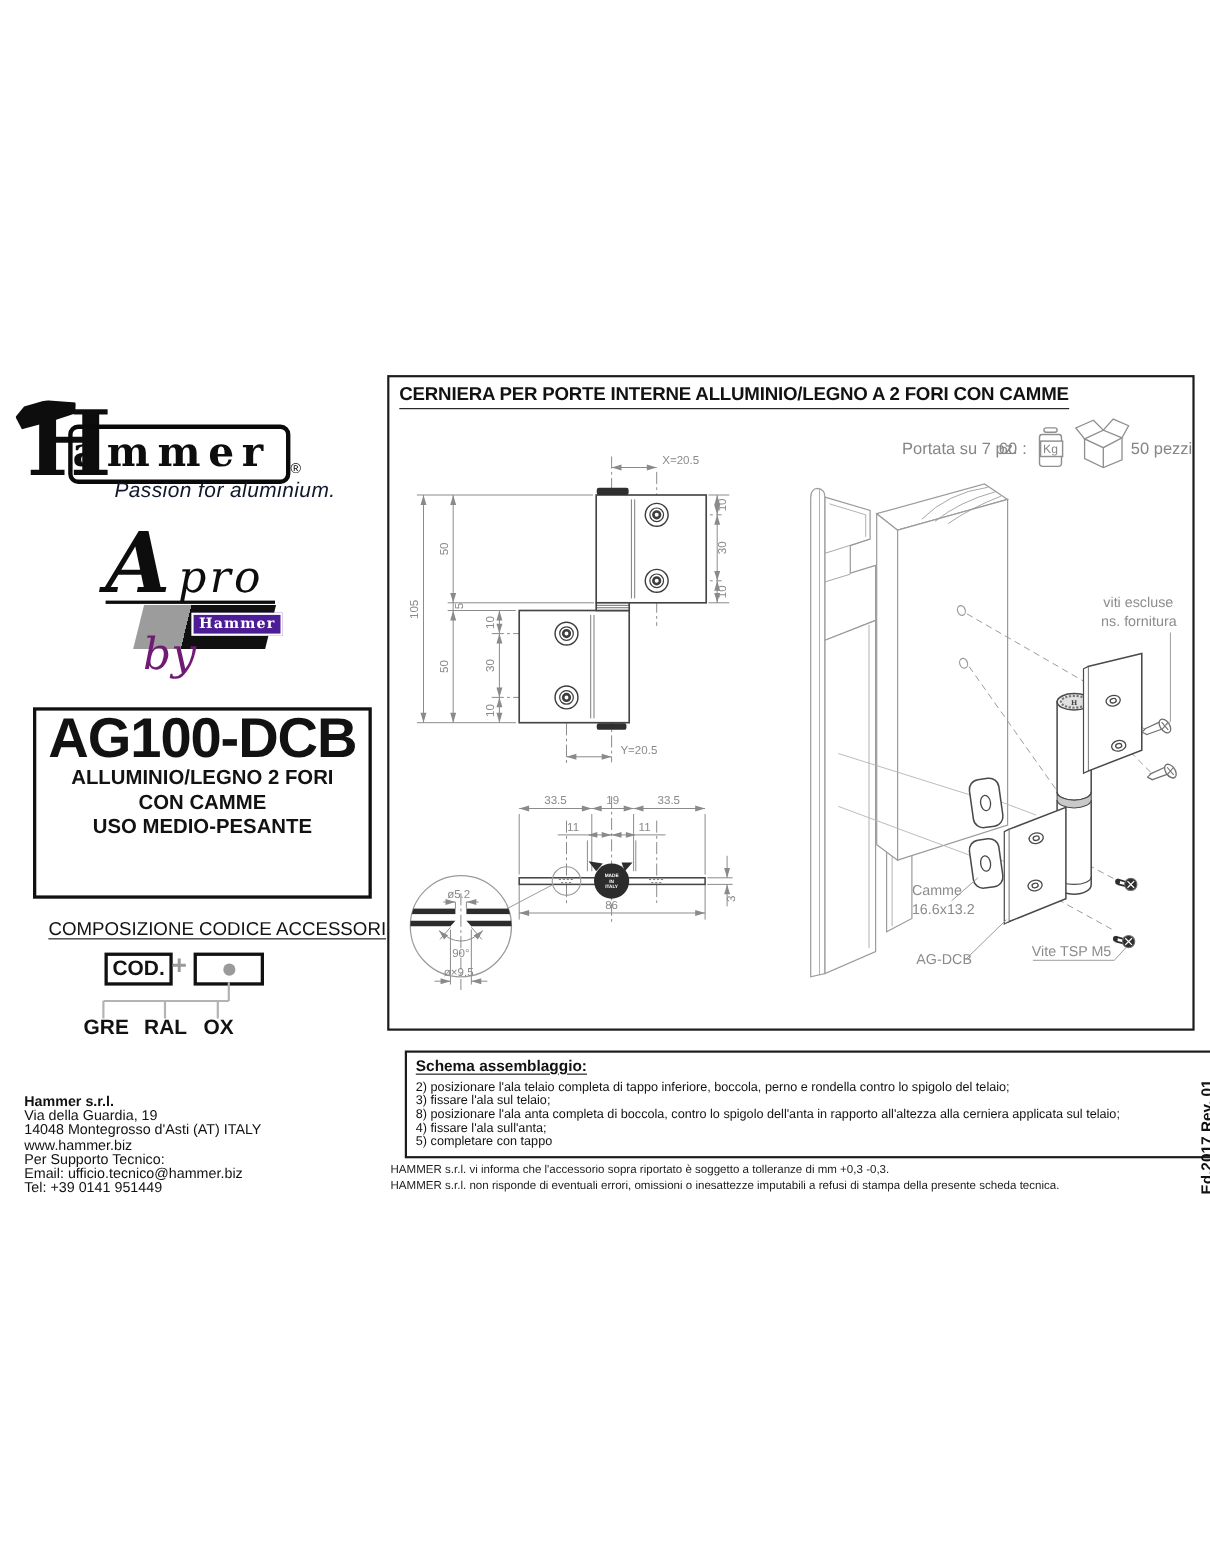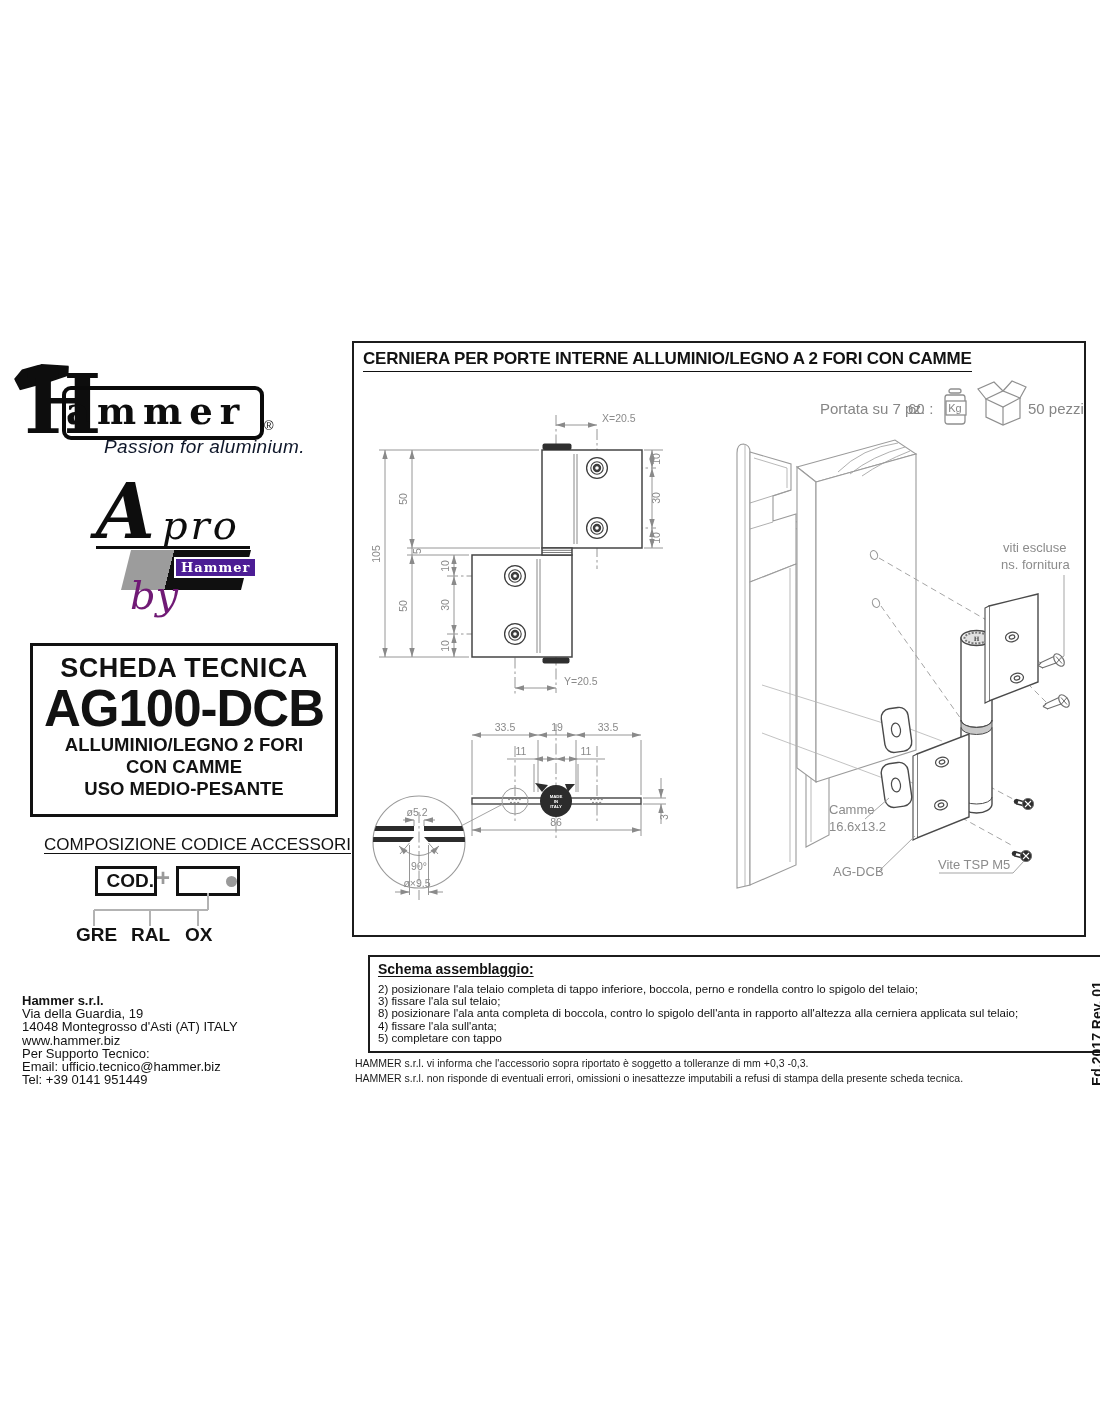--- a/index.html
+++ b/index.html
@@ -32,21 +32,21 @@
     font-size:40px;color:#701a75;margin-top:32px;}
   .apro-mini{position:absolute;left:160px;top:99px;border:2px solid #fff;background:#4c1d95;color:#fff;
     font-family:"DejaVu Serif",serif;font-weight:bold;font-size:13px;padding:1px 5px;letter-spacing:1px;}
   
   #product-card{left:30px;top:643px;width:302px;height:168px;border:3px solid #111;text-align:center;}
   .pc-heading{margin-top:7px;font-weight:bold;font-size:27px;letter-spacing:0.5px;}
   .pc-code{font-weight:bold;font-size:51px;line-height:50px;letter-spacing:-1px;}
   .pc-line{font-weight:bold;font-size:18.5px;line-height:22px;}
   
   .cc-title{left:44px;top:835px;font-size:17px;text-decoration:underline;text-underline-offset:3px;white-space:nowrap;}
-  .cc-box{border:3px solid #111;display:flex;align-items:center;justify-content:flex-end;}
+  .cc-box{border:3px solid #111;display:flex;align-items:center;justify-content:center;}
   .cc-cod{left:95px;top:866px;width:56px;height:24px;font-weight:bold;font-size:19px;}
   .cc-plus{left:156px;top:864px;font-weight:bold;font-size:24px;color:#9a9a9a;}
   .cc-box2{left:176px;top:866px;width:58px;height:24px;}
   .cc-dot{width:11px;height:11px;border-radius:50%;background:#9a9a9a;}
   .cc-opt{top:924px;font-weight:bold;font-size:19px;}
   
   #company{left:22px;top:994px;font-size:13px;line-height:13.2px;}
   #company .cname{font-weight:bold;}
   
   #main-box{left:352px;top:341px;width:730px;height:592px;border:2px solid #1c1c1c;}
@@ -82,21 +82,20 @@
 <div class="abs" id="apro-logo">
   <div class="apro-A">A</div>
   <div class="apro-pro">pro</div>
   <div class="apro-rule"></div>
   <div class="apro-badge"></div>
   <div class="apro-by">by</div>
   <div class="apro-mini">Hammer</div>
 </div>
 
 <div class="abs" id="product-card">
-  <div class="pc-heading">SCHEDA TECNICA</div>
   <div class="pc-code">AG100-DCB</div>
   <div class="pc-line">ALLUMINIO/LEGNO  2 FORI</div>
   <div class="pc-line">CON CAMME</div>
   <div class="pc-line">USO MEDIO-PESANTE</div>
 </div>
 
 <div class="abs cc-title">COMPOSIZIONE CODICE ACCESSORI</div>
 <div class="abs cc-box cc-cod">
   <span>COD.</span>
 </div>

